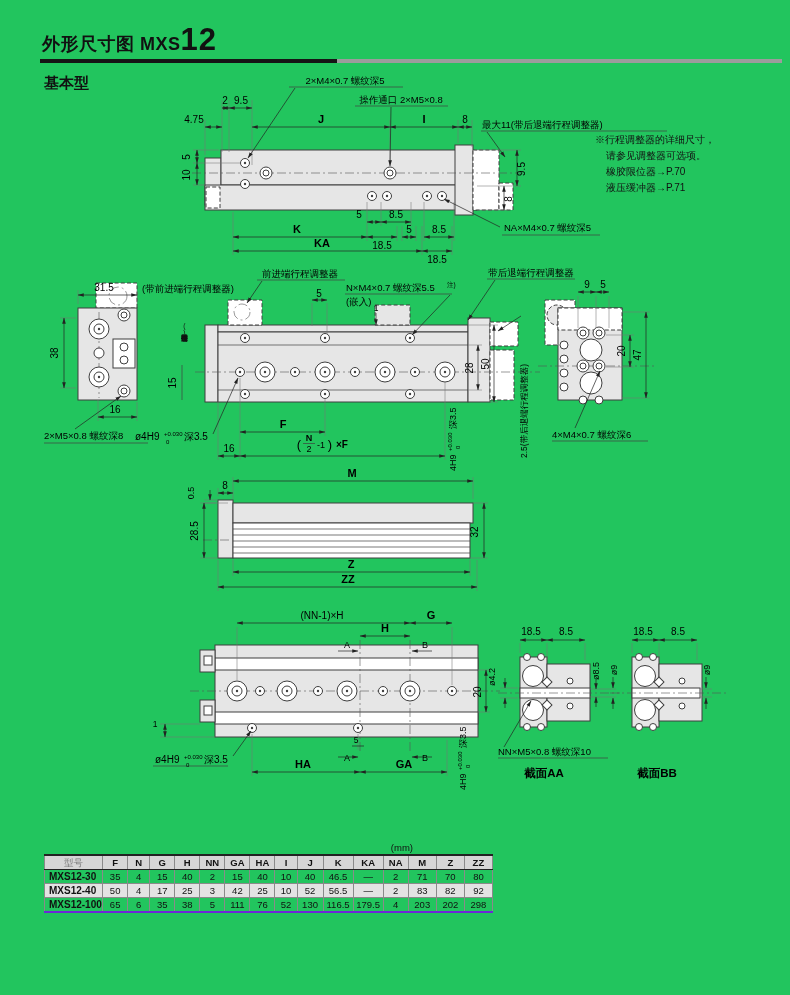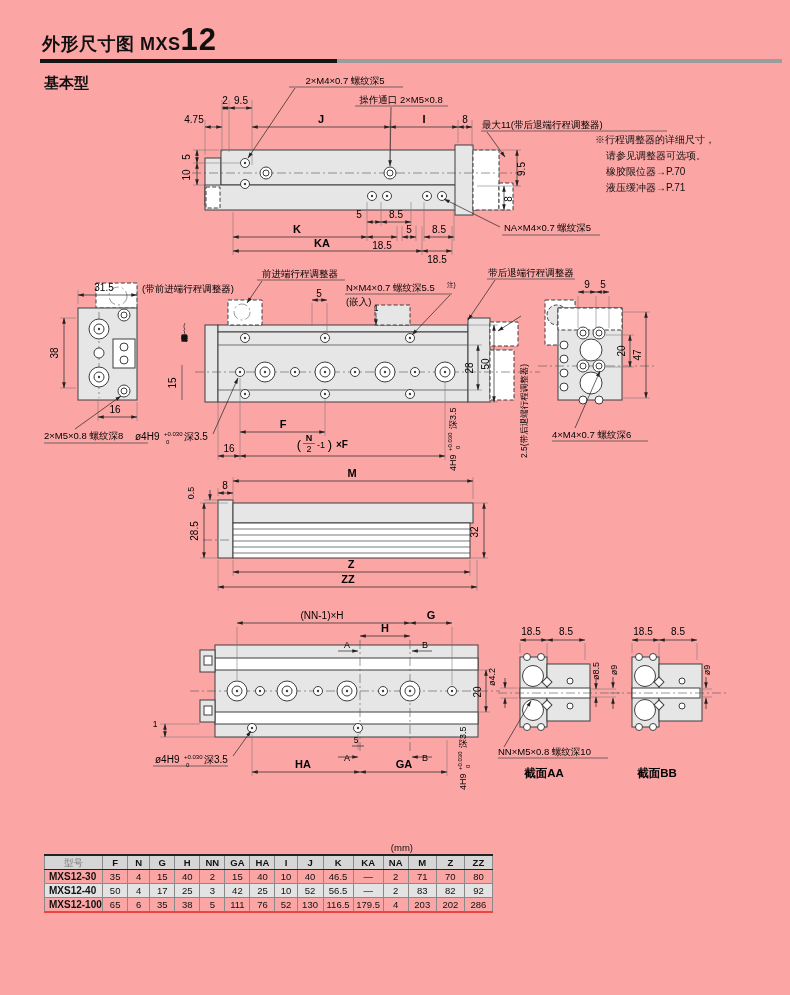--- a/index.html
+++ b/index.html
@@ -1,16 +1,16 @@
 <!DOCTYPE html>
 <html><head>
 <meta charset="utf-8">
 <style>
   html,body{margin:0;padding:0;background:#fff;}
-  #page{position:relative;width:790px;height:995px;background:#fca5a5;overflow:hidden;
+  #page{position:relative;width:790px;height:995px;background:#22c55e;overflow:hidden;
         font-family:"Liberation Sans",sans-serif;color:#111;}
   
   .hdr{position:absolute;left:42px;top:22px;white-space:nowrap;}
   .hdr-title{font-size:18px;font-weight:bold;letter-spacing:.5px;}
   .hdr-model{font-size:31px;font-weight:bold;letter-spacing:1px;}
   .hdr-rule{position:absolute;left:40px;top:59px;width:742px;height:4px;
             background:linear-gradient(to right,#151515 0 40%,#9c9c9c 40%);}
   .subtitle{position:absolute;left:44px;top:74px;font-size:15px;font-weight:bold;}
   
   .note{position:absolute;font-size:10px;line-height:16px;white-space:nowrap;}
@@ -37,21 +37,21 @@
   text.cs{font-size:9.5px;text-anchor:start;}
   text.s6{font-size:6px;text-anchor:start;}
   text.s65{font-size:6.5px;text-anchor:start;}
   text.s85{font-size:8.5px;text-anchor:middle;}
   text.s9{font-size:9px;text-anchor:middle;}
   text.sec{font-size:11.5px;font-weight:bold;text-anchor:middle;}
   
   .tblwrap{position:absolute;left:44px;top:842px;width:369px;}
   .unit{font-size:9.5px;text-align:right;margin-bottom:1px;}
   table.dim{border-collapse:collapse;table-layout:fixed;width:449px;
-            border-top:2px solid #222;border-bottom:2px solid #ef4444;}
+            border-top:2px solid #222;border-bottom:2px solid #6d28d9;}
   table.dim th,table.dim td{border:1px solid #8a8a8a;font-size:9.5px;text-align:center;
             padding:0;height:13px;line-height:13px;overflow:hidden;}
   table.dim thead th{background:#d6d6d6;font-weight:bold;border-bottom:1.5px solid #222;}
   table.dim thead th.model-h{color:#7c7c7c;font-weight:normal;}
   table.dim td.model{font-weight:bold;text-align:left;padding-left:4px;font-size:10px;}
   table.dim tbody tr:nth-child(even){background:#e3e3e3;}
 </style>
 </head>
 <body>
 
@@ -614,19 +614,19 @@
             <td>5</td>
             <td>111</td>
             <td>76</td>
             <td>52</td>
             <td>130</td>
             <td>116.5</td>
             <td>179.5</td>
             <td>4</td>
             <td>203</td>
             <td>202</td>
-            <td>286</td>
+            <td>298</td>
           </tr>
         </tbody>
     </table>
   </div>
 
 </div>
 
 </body></html>

